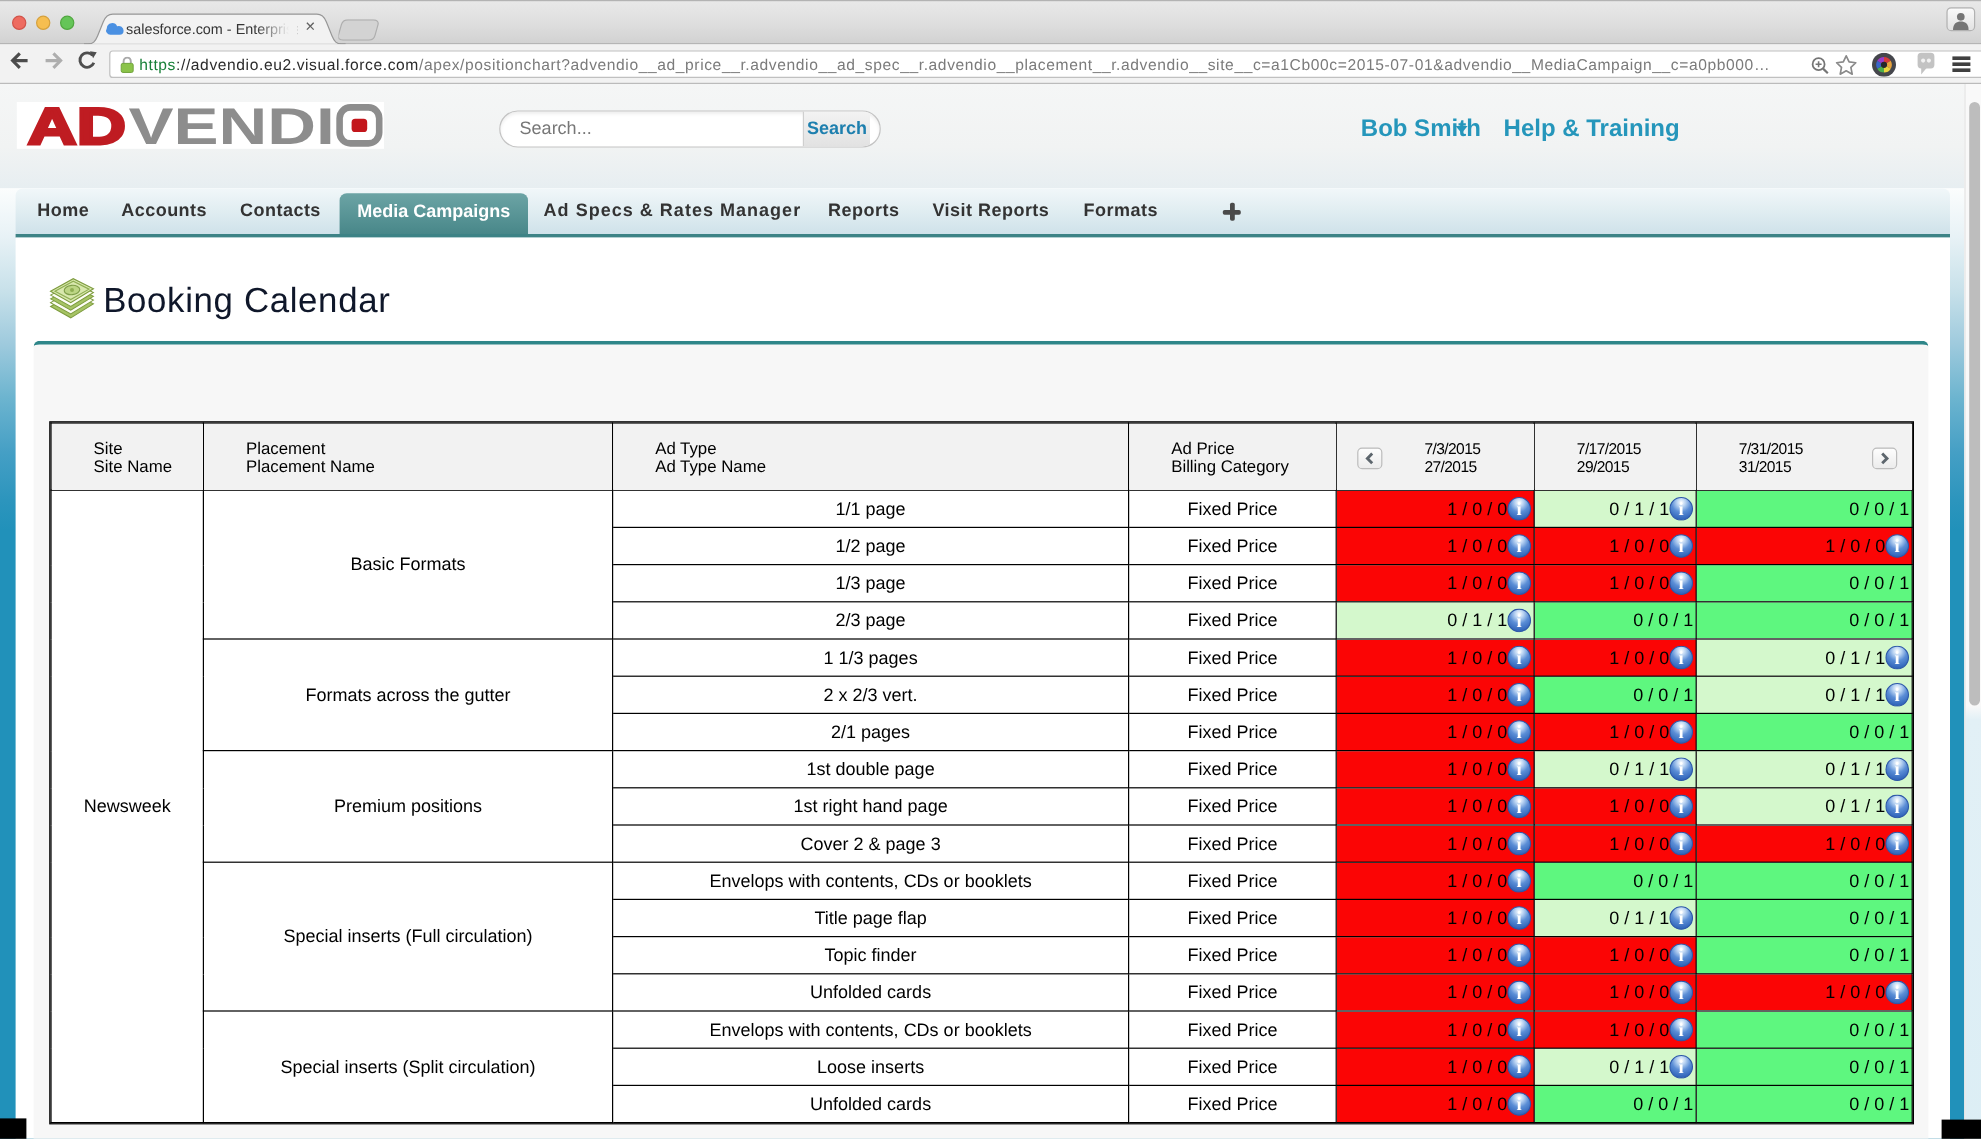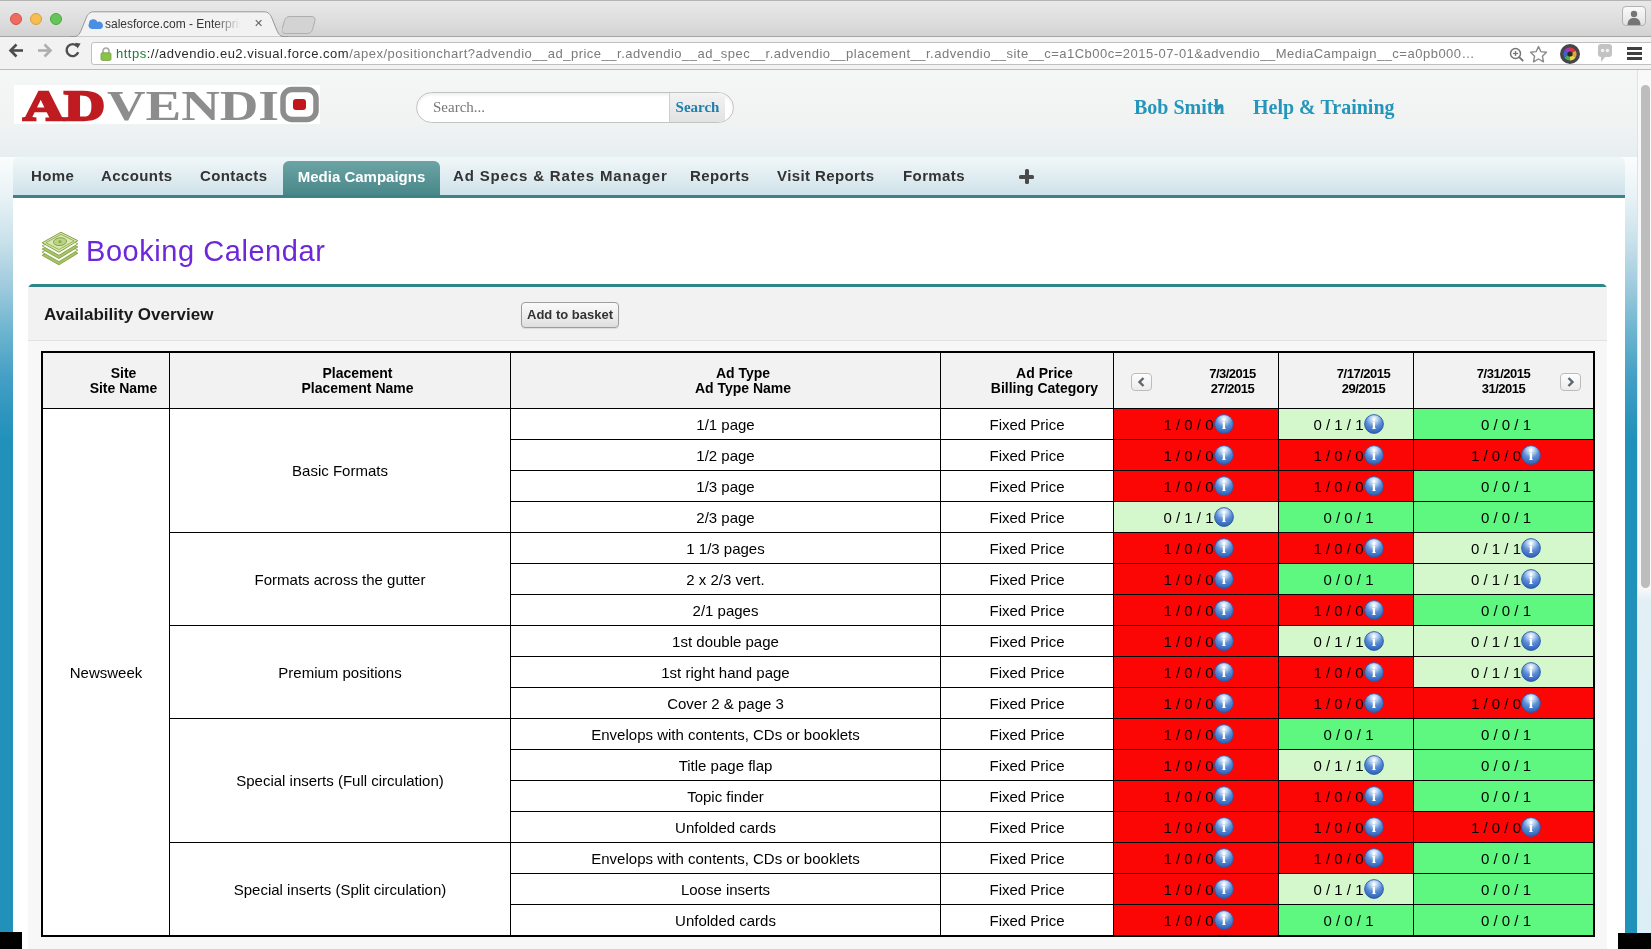--- a/index.html
+++ b/index.html
@@ -32,21 +32,21 @@
   #omni { position:absolute; left:91px; top:5px; width:1632px; height:23px;
     background:#fff; border:1px solid #c0c0c0; border-radius:3px; }
   #url { position:absolute; left:24px; top:0px; width:1390px; height:21px; line-height:21px;
     font-size:13px; letter-spacing:0.5px; white-space:nowrap; overflow:hidden; color:#2b2b2b; }
   #url .grn { color:#188038; }
   #url .gry { color:#7b7b7b; }
 
   
   #page { position:absolute; left:0; top:70px; width:1637px; height:879px; overflow:hidden; }
   #apphdr { position:absolute; left:0; top:0; width:1637px; height:87px;
-    background:linear-gradient(180deg,#f5f6f6 0%,#f1f3f3 60%,#e7eef1 100%);font-family:Liberation Serif, serif; }
+    background:linear-gradient(180deg,#f5f6f6 0%,#f1f3f3 60%,#e7eef1 100%); }
   #bodybg { position:absolute; left:0; top:87px; width:1637px; height:792px;
     background:linear-gradient(180deg,#fbfdfd 0px,#e8f2f6 40px,#c8e1ea 85px,#9ecadd 130px,#6cb4cf 175px,#459fc5 220px,#2c95bd 260px,#2191ba 285px); }
 
   #logo { position:absolute; left:14px; top:15px; width:306px; height:39px; background:#fff; }
 
   #spill { position:absolute; left:416px; top:22px; width:318px; height:31px;
     border:1px solid #c3c3c3; border-radius:16px; background:#fff; overflow:hidden;
     box-shadow:inset 0 2px 3px rgba(0,0,0,0.07); }
   #sph { position:absolute; left:16px; top:0; height:29px; line-height:29px; color:#777; font-size:15px; }
   #sbtn { position:absolute; left:252px; top:0; width:56px; height:29px;
@@ -69,42 +69,42 @@
     border-radius:6px 6px 0 0; }
   #tealbar { position:absolute; left:0; top:37.5px; width:1612px; height:3px; background:#3d8386; }
   .nav { position:absolute; top:11px; height:16px; line-height:16px;
     font-size:15px; font-weight:bold; color:#333; white-space:nowrap; letter-spacing:0.4px; }
   #activetab { position:absolute; left:270px; top:3.5px; width:157px; height:34px;
     border-radius:6px 6px 0 0; background:linear-gradient(180deg,#6ca4a5 0%,#488789 100%);
     color:#fff; font-weight:bold; font-size:15px; text-align:center; line-height:32px; }
 
   #white { position:absolute; left:0; top:40.5px; width:1612px; height:751.5px; background:#fff; }
   #mticon { position:absolute; left:26px; top:30px; }
-  #mtitle { position:absolute; left:73px; top:37px; font-size:29px; color:#6d28d9; letter-spacing:0.55px; }
+  #mtitle { position:absolute; left:73px; top:37px; font-size:29px; color:#0f172a; letter-spacing:0.55px; }
 
   #section { position:absolute; left:15px; top:86.5px; width:1579px; height:665px;
     border-top:3px solid #2e8689; border-radius:5px 5px 0 0;
     background:#f7f7f7; }
   #sstrip { position:absolute; left:0; top:0; width:1579px; height:54px;
     background:#f2f2f2; border-bottom:1px solid #e2e2e2; }
   #stitle { position:absolute; left:16px; top:18px; font-size:17px; font-weight:bold; color:#1a1a1a; }
   #addbtn { position:absolute; left:493px; top:15px; width:98px; height:26px;
     border:1px solid #9d9d9d; border-radius:4px;
     background:linear-gradient(180deg,#fafafa 0%,#ececec 60%,#dedede 100%);
     font-size:13px; font-weight:bold; color:#333; text-align:center; line-height:24px;
     box-shadow:0 1px 1px rgba(0,0,0,0.1); }
 
   
   #avtable { position:absolute; left:14px; top:65px; border-collapse:collapse; table-layout:fixed; outline:1px solid #000; }
   #avtable th, #avtable td { border:1px solid #000; overflow:hidden; }
-  #avtable th { background:#f2f2f2; font-size:14px; font-weight:bold; line-height:15px;
-    text-align:center; color:#000; height:56px; position:relative;padding-left:35px; }
+  #avtable th { background:#f2f2f2; font-size:14px; font-weight:normal; line-height:15px;
+    text-align:left; color:#000; height:56px; position:relative;padding-left:35px; }
   #avtable td { height:31px; font-size:15px; color:#000; background:#fff; text-align:center; }
   td.av { text-align:left; padding:0; }
-  .avf { display:flex; align-items:center; justify-content:center;
+  .avf { display:flex; align-items:center; justify-content:flex-end;
     height:100%; padding-left:7px; padding-right:2px; }
   #avtable td.r  { background:#fb0505; }
   #avtable td.g  { background:#5ef77f; }
   #avtable td.lg { background:#d4f8cc; }
   .dt { letter-spacing:-0.5px; font-size:13px; }
   .arr { position:absolute; top:20px; width:21px; height:18px; border:1px solid #bcbcbc;
     border-radius:4px; background:linear-gradient(180deg,#fdfdfd,#ececec); }
 
   
   #sbtrack { position:absolute; left:1637px; top:70px; width:14px; height:879px;
@@ -254,24 +254,20 @@
           <polygon points="3,23 21,13 37,21 19,32" fill="#fdfdf5" stroke="#7d9b3e" stroke-width="0.8"></polygon>
           <polygon points="3,20 21,10 37,18 19,29" fill="#a6c464" stroke="#7d9b3e" stroke-width="0.8"></polygon>
           <polygon points="3,17 21,7 37,15 19,26" fill="#fdfdf5" stroke="#7d9b3e" stroke-width="0.8"></polygon>
           <polygon points="3,14 21,4 37,12 19,23" fill="#d9e8ae" stroke="#7d9b3e" stroke-width="0.9"></polygon>
           <polygon points="6.5,14 21,6 33.5,12.3 19,20.5" fill="none" stroke="#8fae53" stroke-width="0.9"></polygon>
           <ellipse cx="20" cy="13" rx="6.2" ry="3.7" fill="#bcd584" stroke="#7f9e4a" stroke-width="0.9" transform="rotate(-6 20 13)"></ellipse>
           <circle cx="20" cy="13" r="1.6" fill="#8fae53"></circle>
         </svg>
         <div id="mtitle">Booking Calendar</div>
         <div id="section">
-          <div id="sstrip">
-            <div id="stitle">Availability Overview</div>
-            <div id="addbtn">Add to basket</div>
-          </div>
           <table id="avtable">
             <colgroup>
               <col style="width:127px">
                 <col style="width:341px">
                 <col style="width:430px">
               <col style="width:173px">
                 <col style="width:165px">
                 <col style="width:135px">
                 <col style="width:180px">
             </colgroup>

